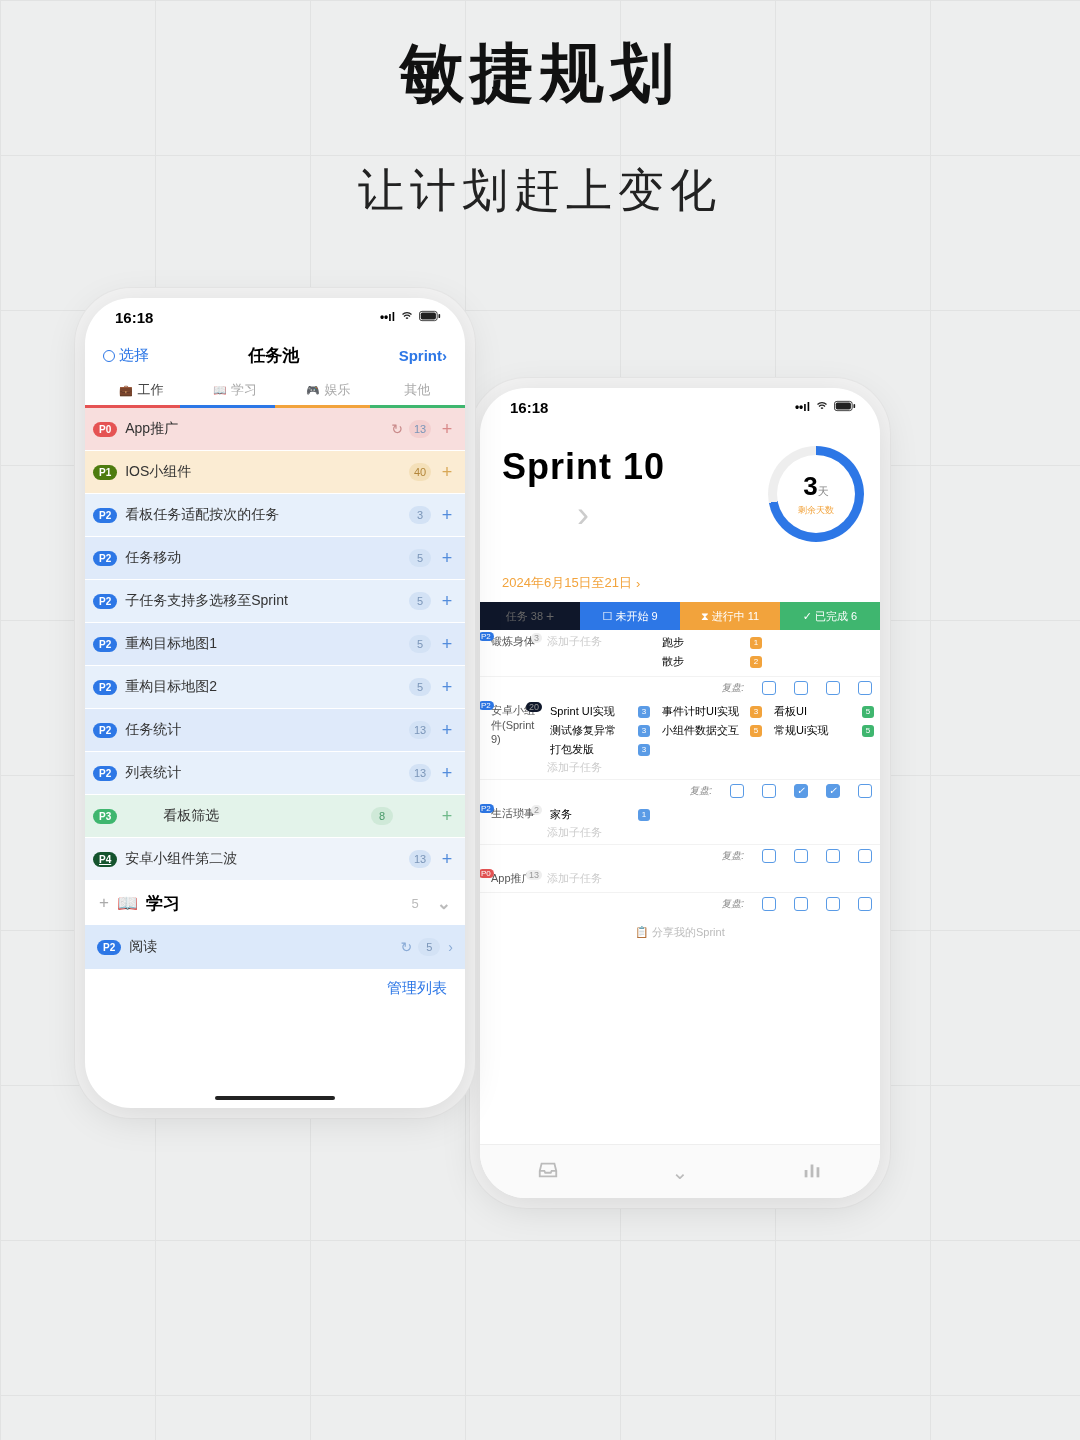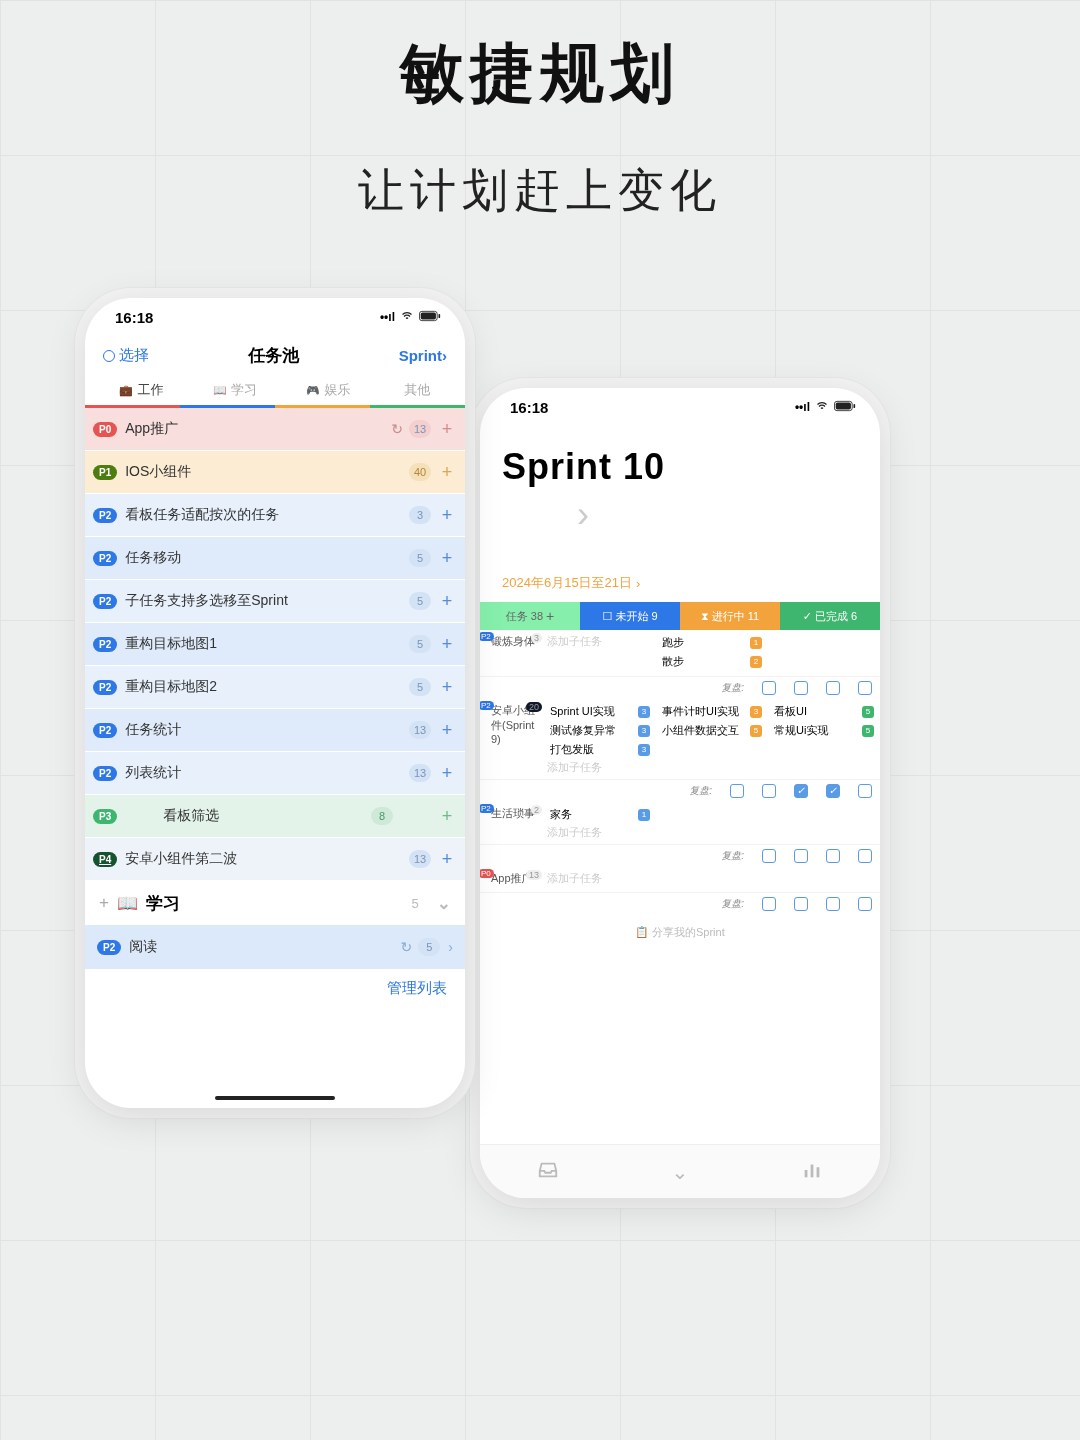--- a/index.html
+++ b/index.html
@@ -57,21 +57,21 @@
 .sprint-header{ padding:20px 16px 10px 22px; display:flex; align-items:flex-start; justify-content:space-between;}
 .sprint-title{ font-size:36px; font-weight:800; letter-spacing:1px; display:flex; align-items:center; gap:6px;flex-direction:column;}
 .sprint-date{ color:#f2a33c; font-size:13px; margin-top:38px; display:flex; align-items:center; gap:4px;}
 .ring-wrap{ text-align:center;}
 .ring{ --p:78; width:96px; height:96px; border-radius:50%; background: conic-gradient(#2d77e6 calc(var(--p)*1%), #eee 0); display:flex; align-items:center; justify-content:center; }
 .ring-inner{ width:78px;height:78px;border-radius:50%;background:#fff; display:flex; flex-direction:column; align-items:center; justify-content:center;}
 .ring-num{ font-size:26px; font-weight:700;} .ring-unit{font-size:11px;color:#888;} .ring-label{font-size:9px;color:#f2a33c;margin-top:2px;}
 
 .stat-row{ display:flex; height:28px; font-size:11px; color:#fff; }
 .stat-cell{ flex:1; display:flex; align-items:center; justify-content:center; gap:3px; }
-.stat-tasks{background:#86efac;color:#666;} .stat-notstart{background:#2d77e6;} .stat-doing{background:#f2a33c;} .stat-done{background:#3fb66f;}
+.stat-tasks{background:#0f172a;color:#666;} .stat-notstart{background:#2d77e6;} .stat-doing{background:#f2a33c;} .stat-done{background:#3fb66f;}
 
 .board{ font-size:11px; }
 .board-row{ display:flex; border-bottom:1px solid #f2f2f2; min-height:26px; position:relative;}
 .board-row .col{ flex:1; padding:4px 3px; }
 .board-row .col.first{ flex:0 0 64px; color:#555; position:relative; }
 .ptag{ position:absolute; left:-2px; top:2px; font-size:8px; padding:0 3px; border-radius:6px; color:#fff;}
 .ptag.p2{background:#2d77e6;} .ptag.p0{background:#e55353;}
 .card{ display:flex; align-items:center; justify-content:space-between; padding:1px 3px; margin-bottom:2px;}
 .card .dot{ width:12px;height:12px;border-radius:3px; font-size:8px; display:flex;align-items:center;justify-content:center;color:#fff;}
 .dot.blue{background:#5a9be6;} .dot.orange{background:#f2a33c;} .dot.green{background:#3fb66f;}
@@ -258,20 +258,28 @@
     <div>
       <div class="sprint-title">
         <span>Sprint 10</span>
         <span style="color:#ccc;font-weight:400">›</span>
       </div>
       <div class="sprint-date">
         <span>2024年6月15日至21日</span>
         <span>›</span>
       </div>
     </div>
+    <div class="ring-wrap">
+      <div class="ring" id="ring" style="--p: 72;">
+          <div class="ring-inner">
+        <div><span class="ring-num">3</span><span class="ring-unit">天</span></div>
+        <div class="ring-label">剩余天数</div>
+      </div>
+        </div>
+    </div>
   </div>
 
   <div class="stat-row">
     <div class="stat-cell stat-tasks">
         <span>任务</span> 
         <span>38</span> 
         <span style="font-size:14px">+</span>
       </div>
     <div class="stat-cell stat-notstart">☐ <span>未开始</span> <span>9</span></div>
     <div class="stat-cell stat-doing">⧗ <span>进行中</span> <span>11</span></div>

